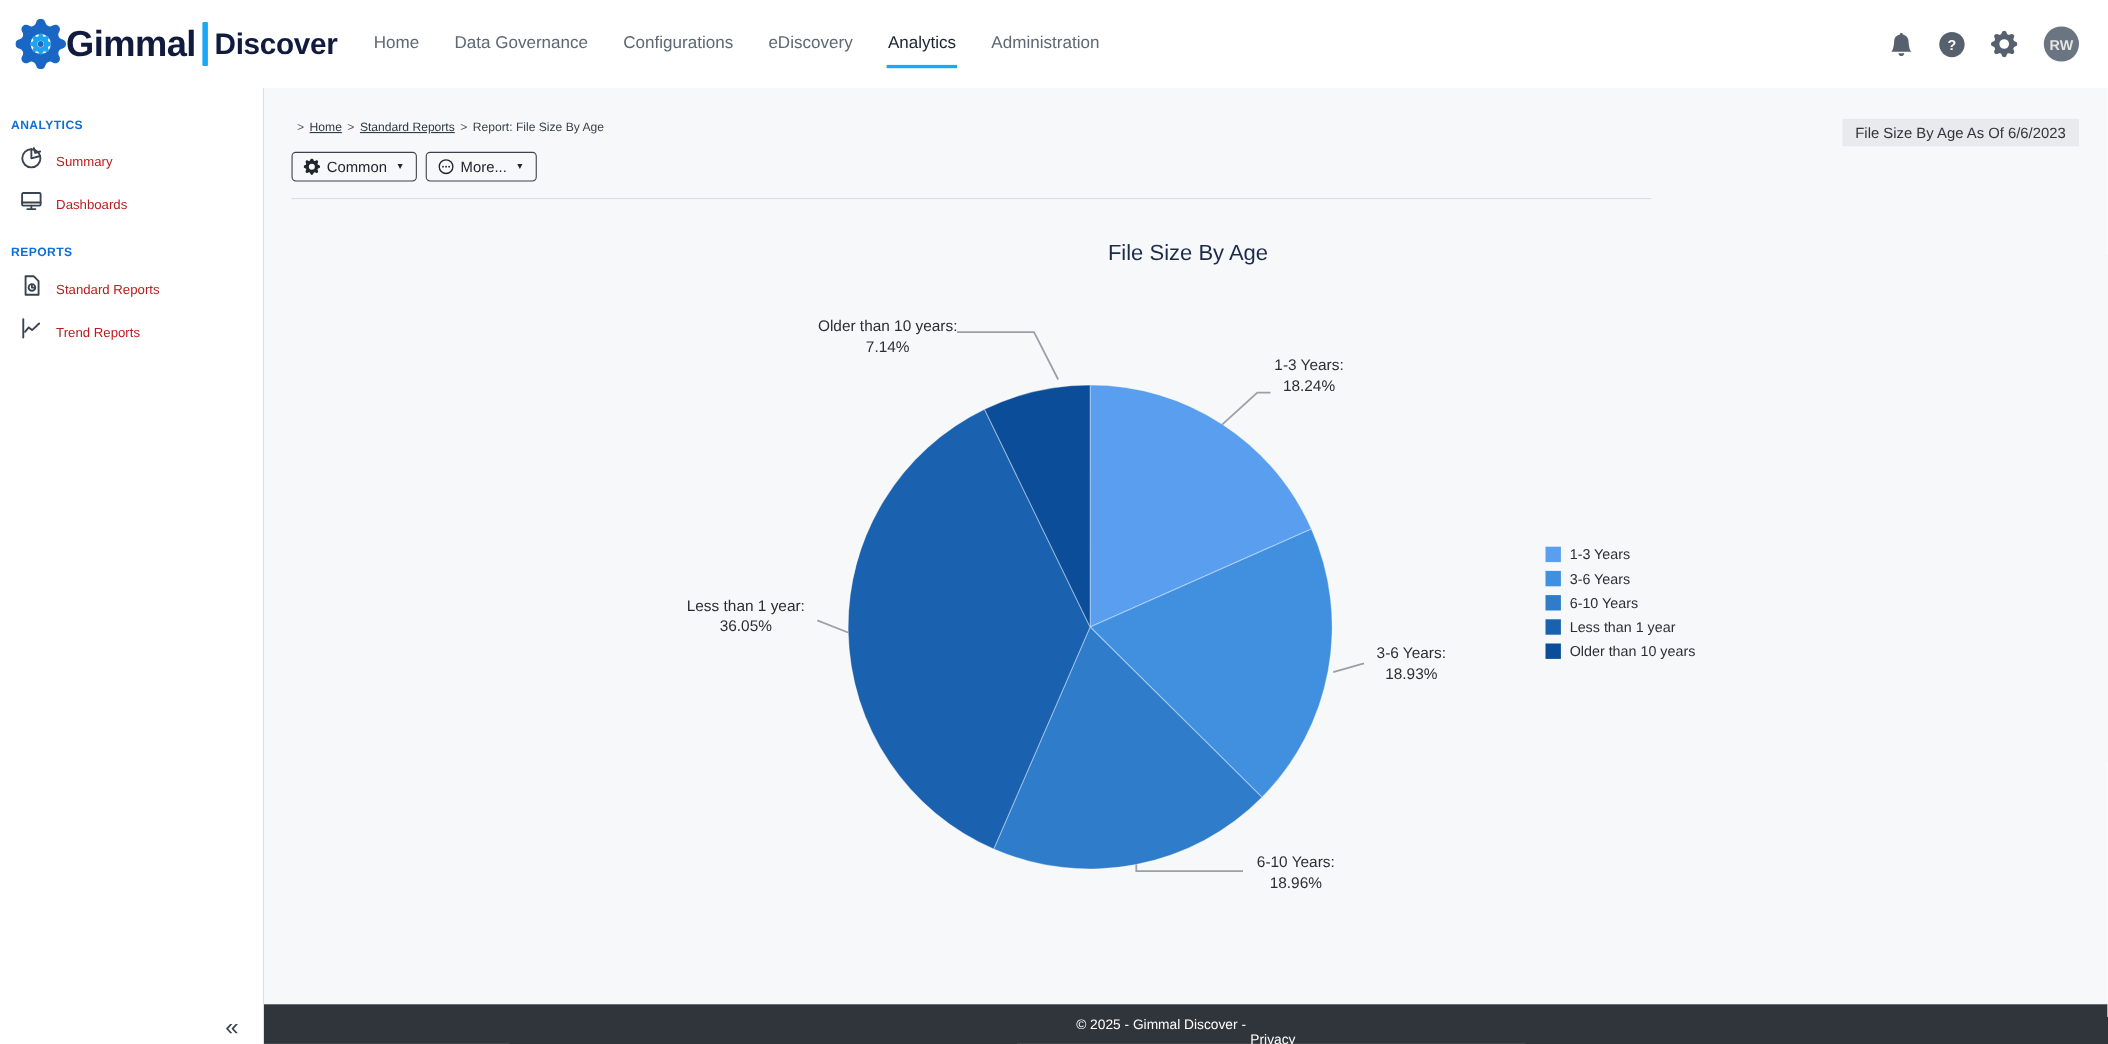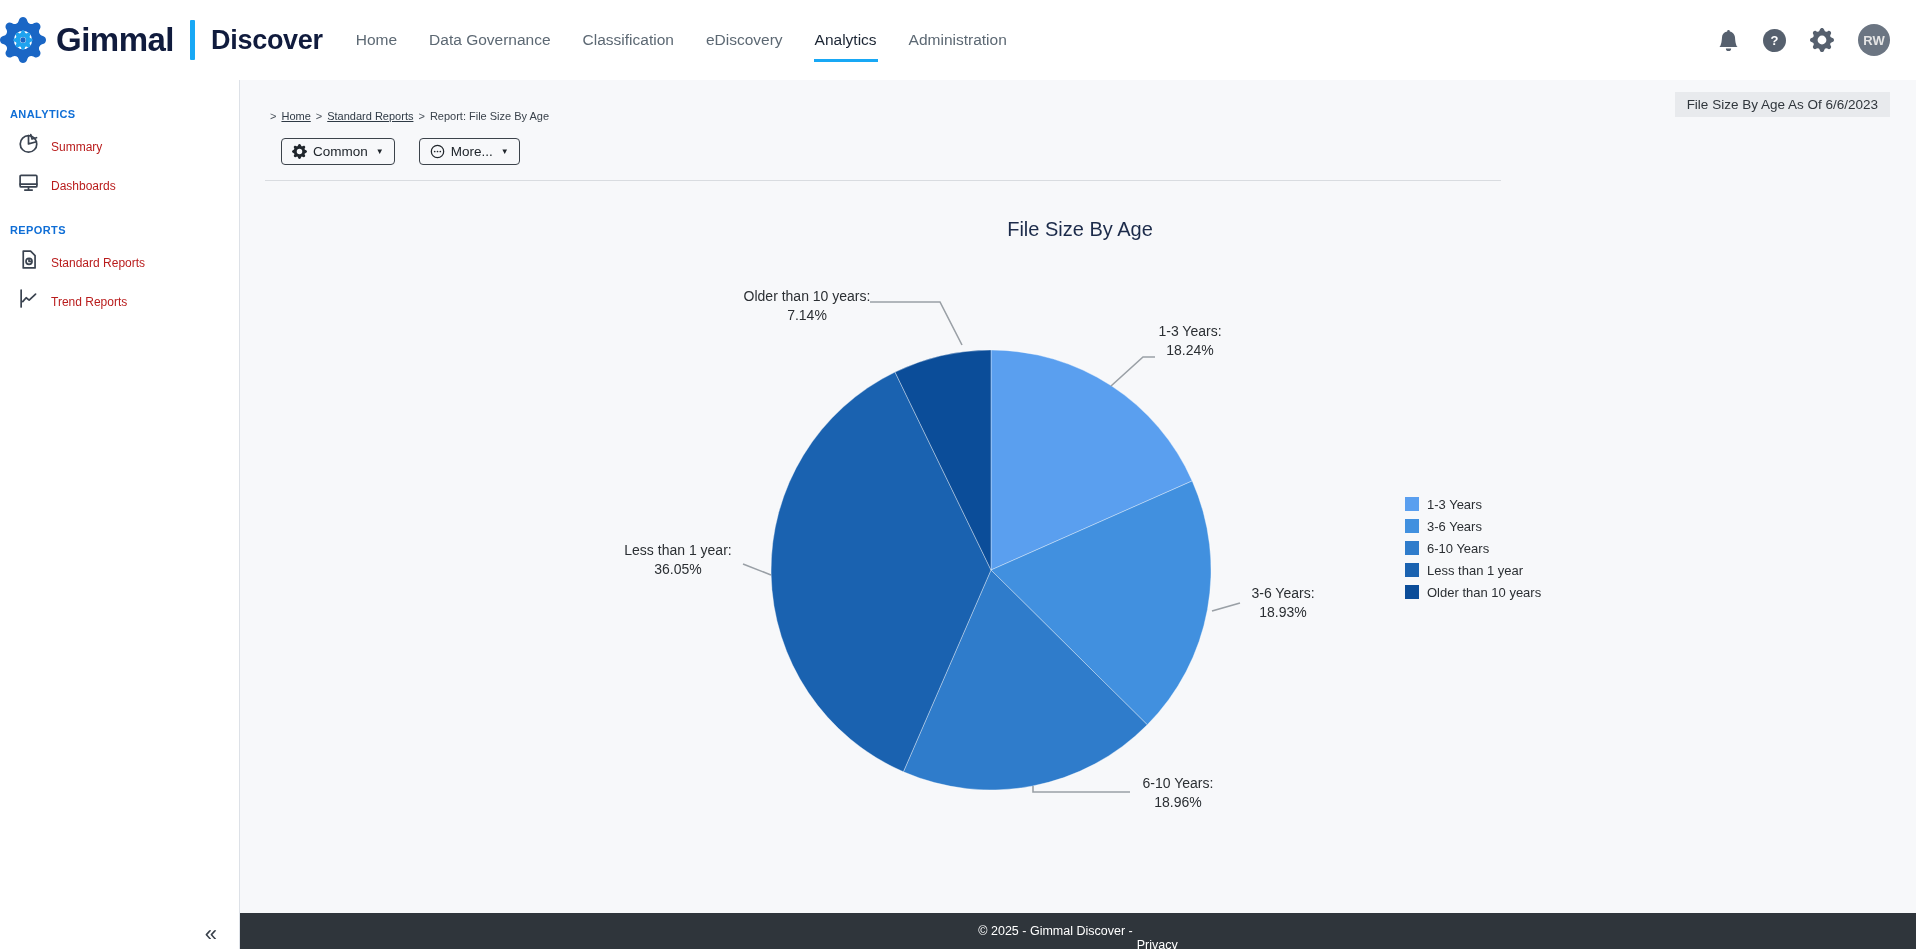--- a/index.html
+++ b/index.html
@@ -2,21 +2,21 @@
 <html><head>
 <meta charset="utf-8">
 <style>
   * { margin:0; padding:0; box-sizing:border-box; }
   html,body { width:1916px; height:949px; overflow:hidden; background:#fff;
               font-family:"Liberation Sans", sans-serif; }
   .app { width:1916px; height:949px; display:flex; flex-direction:column; }
 
   
   header { height:80px; background:#fff; display:flex; align-items:center; flex:0 0 auto; }
-  .logo { display:flex; align-items:center; padding-left:0; gap:10px; }
+  .logo { display:flex; align-items:center; padding-left:14px; }
   .logo svg { display:block; }
   .brand-name { font-size:33px; font-weight:bold; color:#101b3d; letter-spacing:-0.5px; }
   .brand-bar { width:5px; height:40px; background:#18a8f5; border-radius:1px; margin:0 6px; }
   .product-name { font-size:27px; font-weight:bold; color:#101b3d; letter-spacing:-0.3px; }
 
   nav { display:flex; align-items:center; gap:30px; margin-left:32px; height:100%; }
   .nav-item { font-size:15.5px; color:#5c6873; cursor:pointer; padding:10px 1px;
               border-bottom:3px solid transparent; margin-top:3px; }
   .nav-item.active { color:#1a2433; font-weight:500; border-bottom-color:#18a8f5; }
 
@@ -35,27 +35,27 @@
   .side-item { display:flex; align-items:flex-end; gap:12px; padding:9px 8px 9px 18px;
                font-size:12px; color:#b91c1c; cursor:pointer; }
   .side-item svg { flex:0 0 auto; }
   .side-gap { height:22px; }
   .collapse-btn { position:absolute; bottom:2px; right:22px; font-size:22px; color:#39414b; cursor:pointer; }
 
   main { flex:1; background:#f7f8fa; position:relative; }
   .breadcrumb { position:absolute; left:25px; top:30px; font-size:11px; color:#3a424b; }
   .breadcrumb a { color:#2f3a45; text-decoration:underline; cursor:pointer; }
   .crumb-sep { margin:0 5px; color:#4a525b; }
-  .datebox { position:absolute; top:12px; right:26px; background:#e8eaed; color:#30363c;
+  .datebox { position:absolute; top:28px; right:26px; background:#e8eaed; color:#30363c;
              font-size:13.5px; padding:5px 12px; }
 
   .toolbar { position:absolute; left:25px; top:58px; display:flex; gap:8px; }
   .tb-btn { display:flex; align-items:center; gap:6px; border:1px solid #3c434b; border-radius:4px;
             background:transparent; padding:5px 10px; font-size:13.5px; color:#20262c;
-            font-family:"Liberation Sans", sans-serif; cursor:pointer;margin-left:16px; }
+            font-family:"Liberation Sans", sans-serif; cursor:pointer; }
   .caret { font-size:8px; line-height:1; color:#20262c; margin-left:2px; }
 
   .divider { position:absolute; left:25px; top:100px; width:1236px; border-top:1px solid #d9dce0; }
 
   #chart { position:absolute; left:0; top:80px; }
   .chart-title { font-size:20px; fill:#1c2b4a; }
   .slice-label { font-size:14px; fill:#2b2f33; }
   .legend-label { font-size:13px; fill:#2b2f33; }
   .leader { fill:none; stroke:#9aa0a6; stroke-width:1.6; }
 
@@ -78,21 +78,21 @@
         </g>
       </svg>
       <span class="brand-name">Gimmal</span>
       <span class="brand-bar"></span>
       <span class="product-name">Discover</span>
     </div>
 
     <nav id="main-nav">
         <div class="nav-item">Home</div>
         <div class="nav-item">Data Governance</div>
-        <div class="nav-item">Classification</div>
+        <div class="nav-item">Configurations</div>
         <div class="nav-item">eDiscovery</div>
         <div class="nav-item active">Analytics</div>
         <div class="nav-item">Administration</div>
       </nav>
 
     <div class="header-actions">
       <span class="icon-btn">
         <svg width="21" height="21" viewBox="0 0 16 16" fill="#56606e">
           <path d="M8 16a2 2 0 0 0 2-2H6a2 2 0 0 0 2 2zm.995-14.901a1 1 0 1 0-1.99 0A5.002 5.002 0 0 0 3 6c0 1.098-.5 6-2 7h14c-1.5-1-2-5.902-2-7 0-2.42-1.72-4.44-4.005-4.901z"></path>
         </svg>

